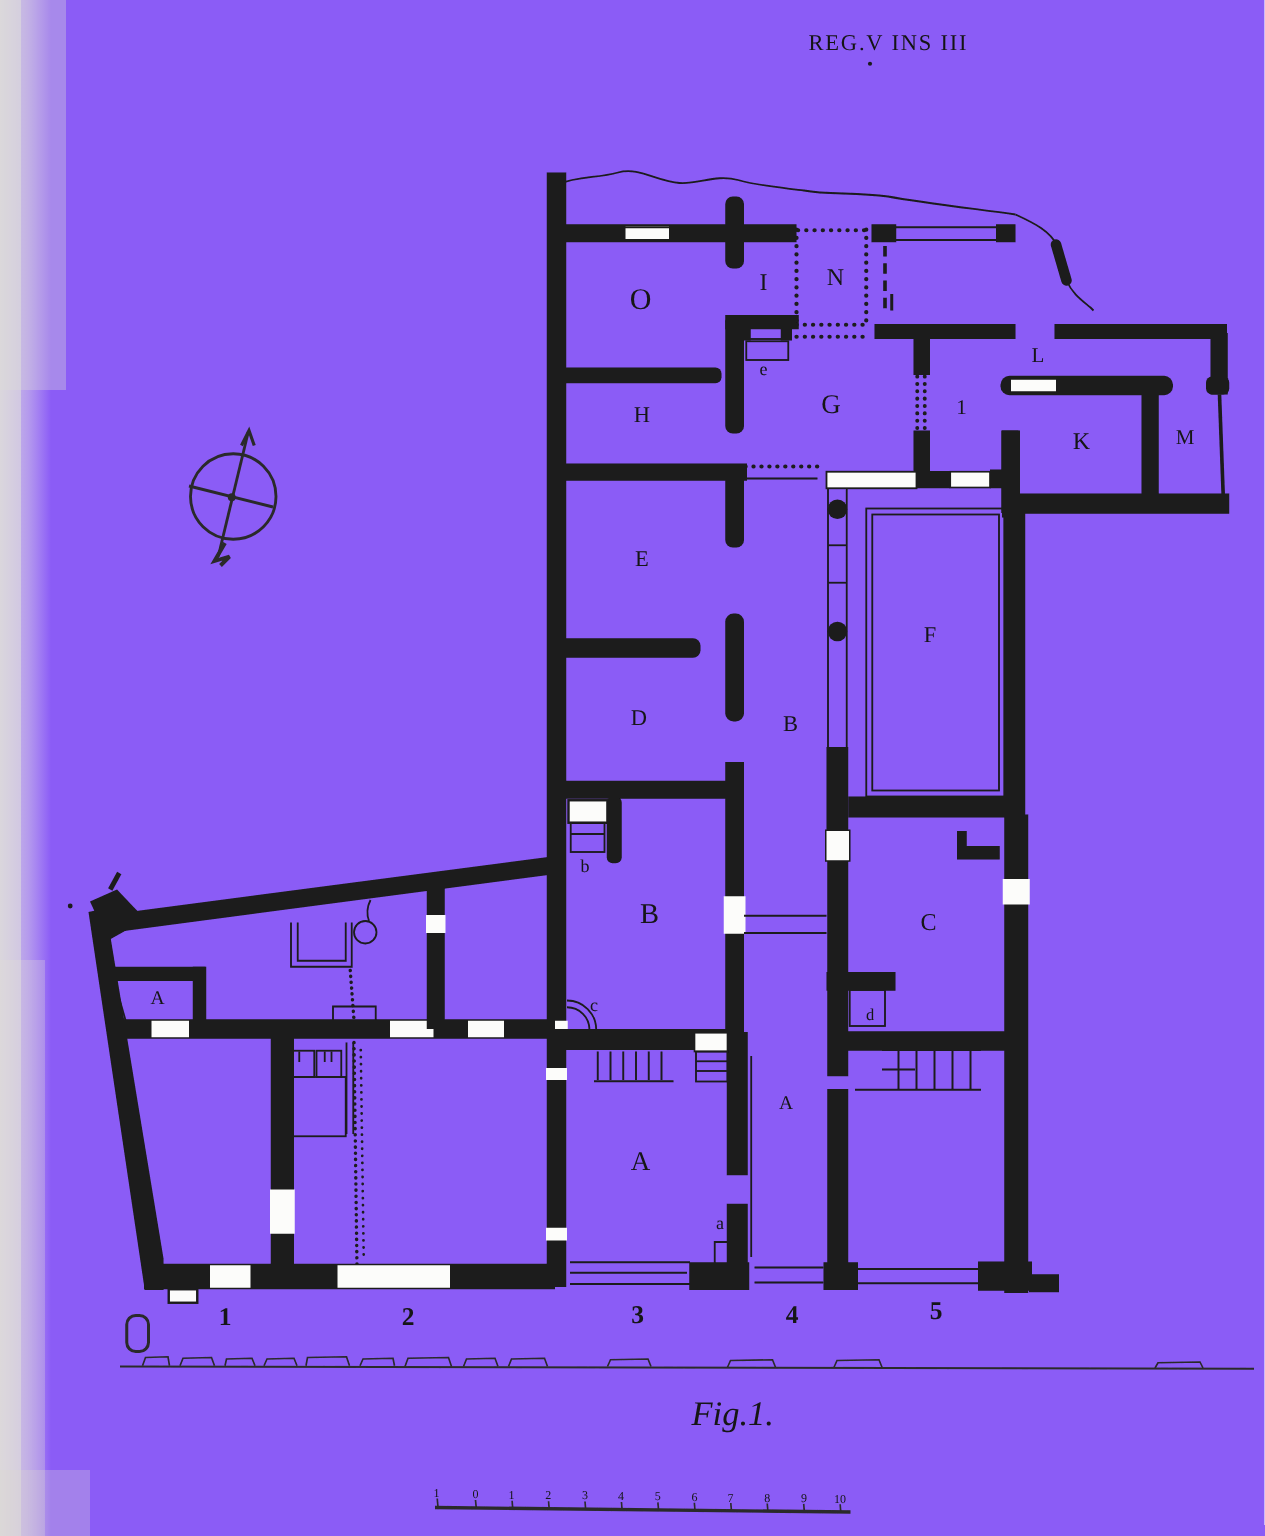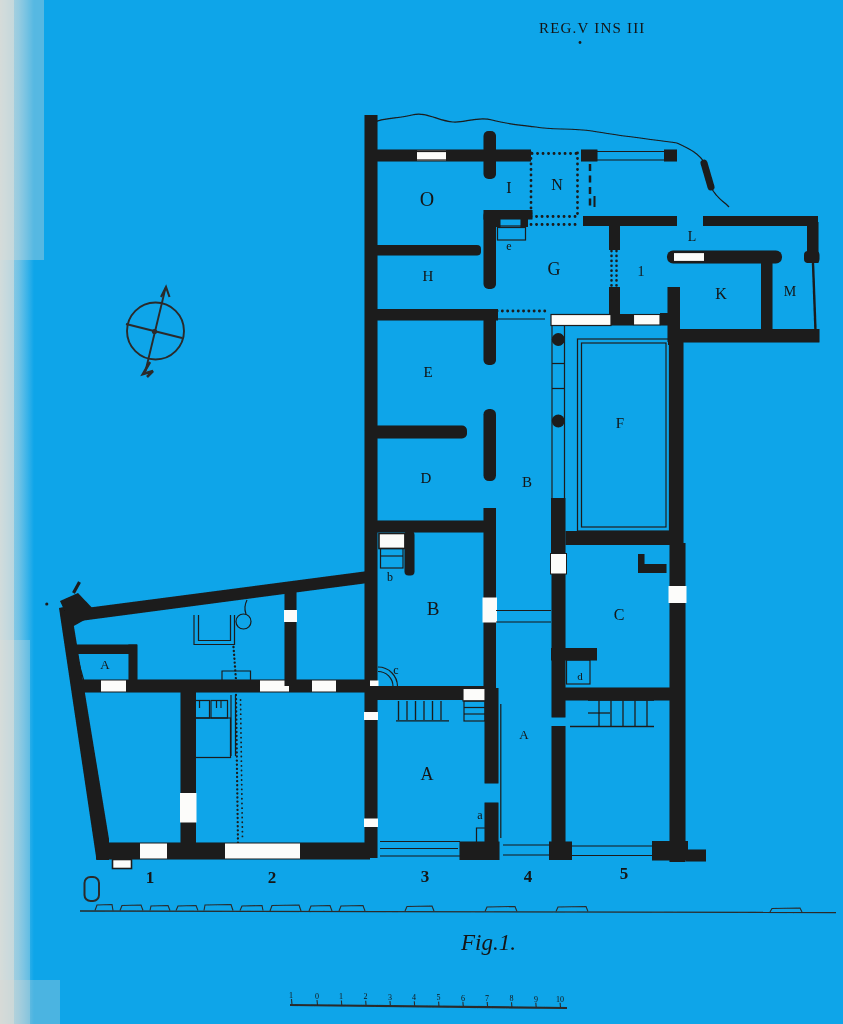--- a/index.html
+++ b/index.html
@@ -1,16 +1,16 @@
 <!DOCTYPE html>
 <html><head>
 <meta charset="utf-8">
 <style>
 html,body{margin:0;padding:0;background:#ffffff;}
-#page{position:relative;width:843px;height:1024px;background:#0ea5e9;overflow:hidden;
+#page{position:relative;width:843px;height:1024px;background:#8b5cf6;overflow:hidden;
   font-family:"Liberation Serif", serif;}
 svg{position:absolute;left:0;top:0;}
 .w{fill:#1b1b1b;}
 .wh{fill:#fcfcfa;}
 .t{stroke:#1b1b1b;fill:none;stroke-width:1.2;}
 .lbl{fill:#141414;font-family:"Liberation Serif",serif;}
 </style>
 </head>
 <body>
 <div id="page">

